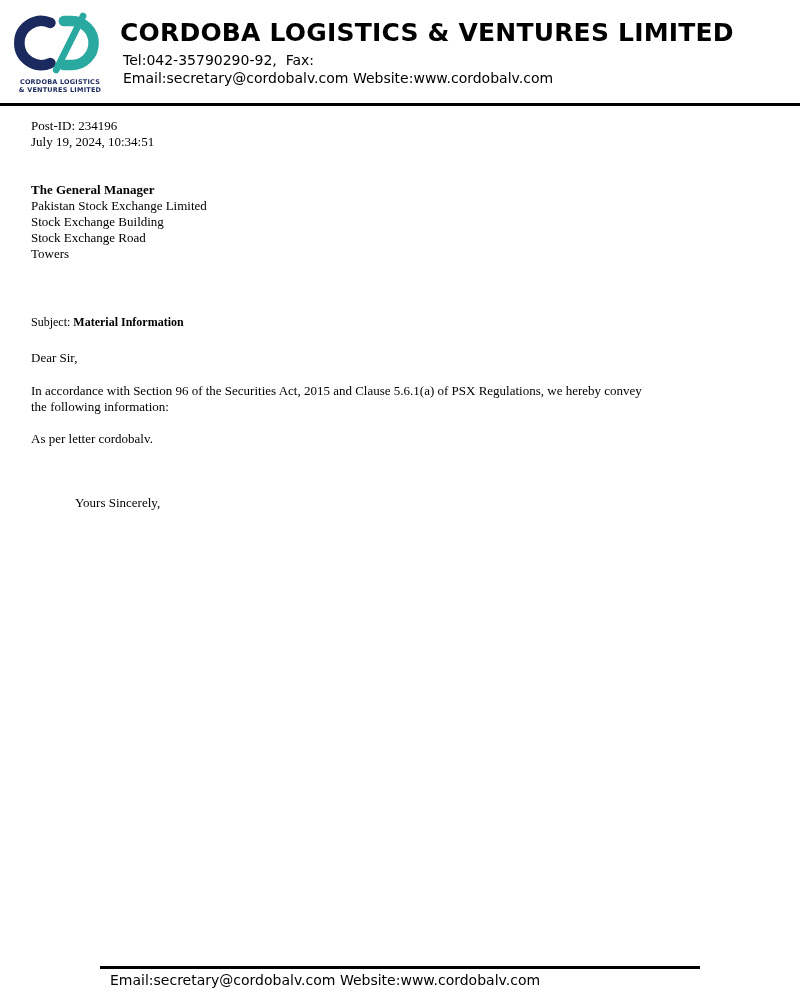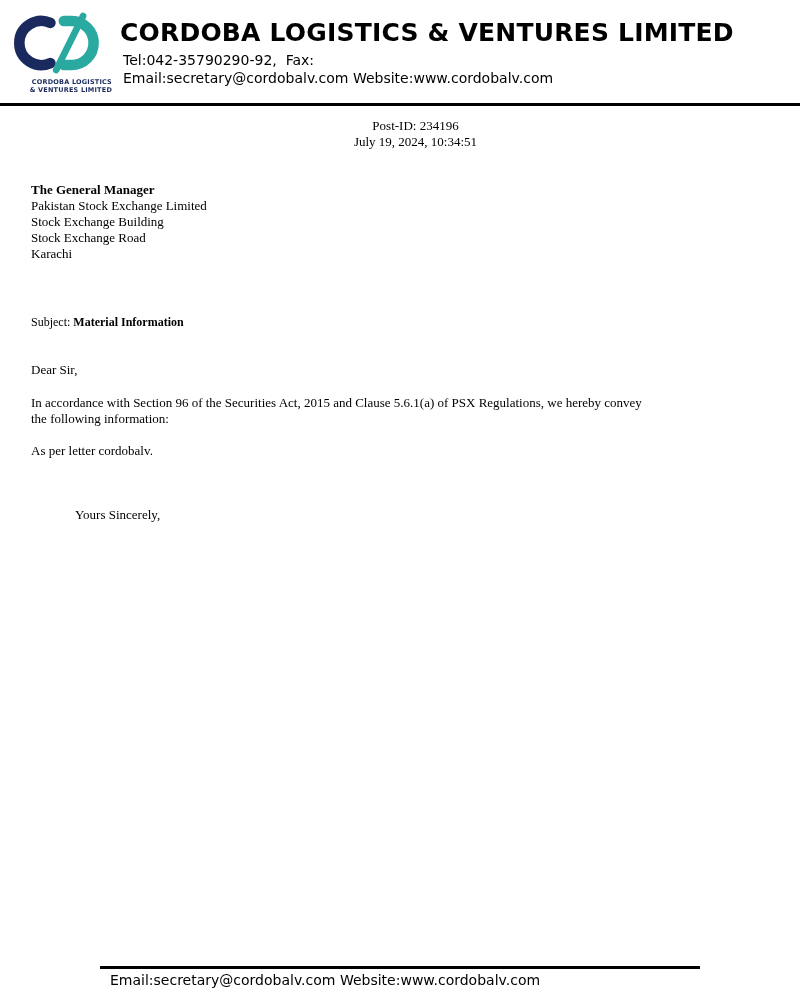--- a/index.html
+++ b/index.html
@@ -29,21 +29,20 @@
     flex: 0 0 104px;
     text-align: center;
   }
   .logo-caption {
     font-family: "DejaVu Sans", sans-serif;
     font-size: 6.5px;
     font-weight: bold;
     color: #1b2a5e;
     line-height: 8px;
     letter-spacing: 0.2px;
-    text-align: right;
   }
   .head-text {
     margin-left: 8px;
     font-family: "DejaVu Sans", sans-serif;
   }
   .company-name {
     margin: 6px 0 4px 0;
     font-size: 25px;
     font-weight: bold;
     letter-spacing: 0.2px;
@@ -61,25 +60,25 @@
     margin: 9px 0 0 0;
     width: 800px;
   }
 
   
   .letter-body {
     margin-left: 31px;
     font-size: 13px;
     line-height: 16px;
   }
-  .meta-block { margin-top: 12px; text-align: center; }
+  .meta-block { margin-top: 12px; }
   .recipient-block { margin-top: 18px; }
   .bold { font-weight: bold; margin-top: 32px; }
   .subject-line { margin-top: 52px; font-size: 12px; }
-  .salutation { margin-top: 32px; }
+  .salutation { margin-top: 20px; }
   .body-paragraph {
     margin: 17px 0 0 0;
     max-width: 622px;
   }
   .attachment-note { margin-top: 16px; }
   .closing { margin-top: 48px; margin-left: 44px; }
 
   
   .footer {
     position: absolute;
@@ -128,21 +127,21 @@
     <div class="meta-block">
       <div>Post-ID: 234196</div>
       <div>July 19, 2024, 10:34:51</div>
     </div>
 
     <div class="recipient-block">
       <div class="bold">The General Manager</div>
       <div>Pakistan Stock Exchange Limited</div>
       <div>Stock Exchange Building</div>
       <div>Stock Exchange Road</div>
-      <div>Karachi</div>
+      <div>Towers</div>
     </div>
 
     <div class="subject-line">
       <span>Subject:</span>
       <strong>Material Information</strong>
     </div>
 
     <div class="salutation">Dear Sir,</div>
 
     <p class="body-paragraph">In accordance with Section 96 of the Securities Act, 2015 and Clause 5.6.1(a) of PSX Regulations, we hereby convey the following information:</p>

